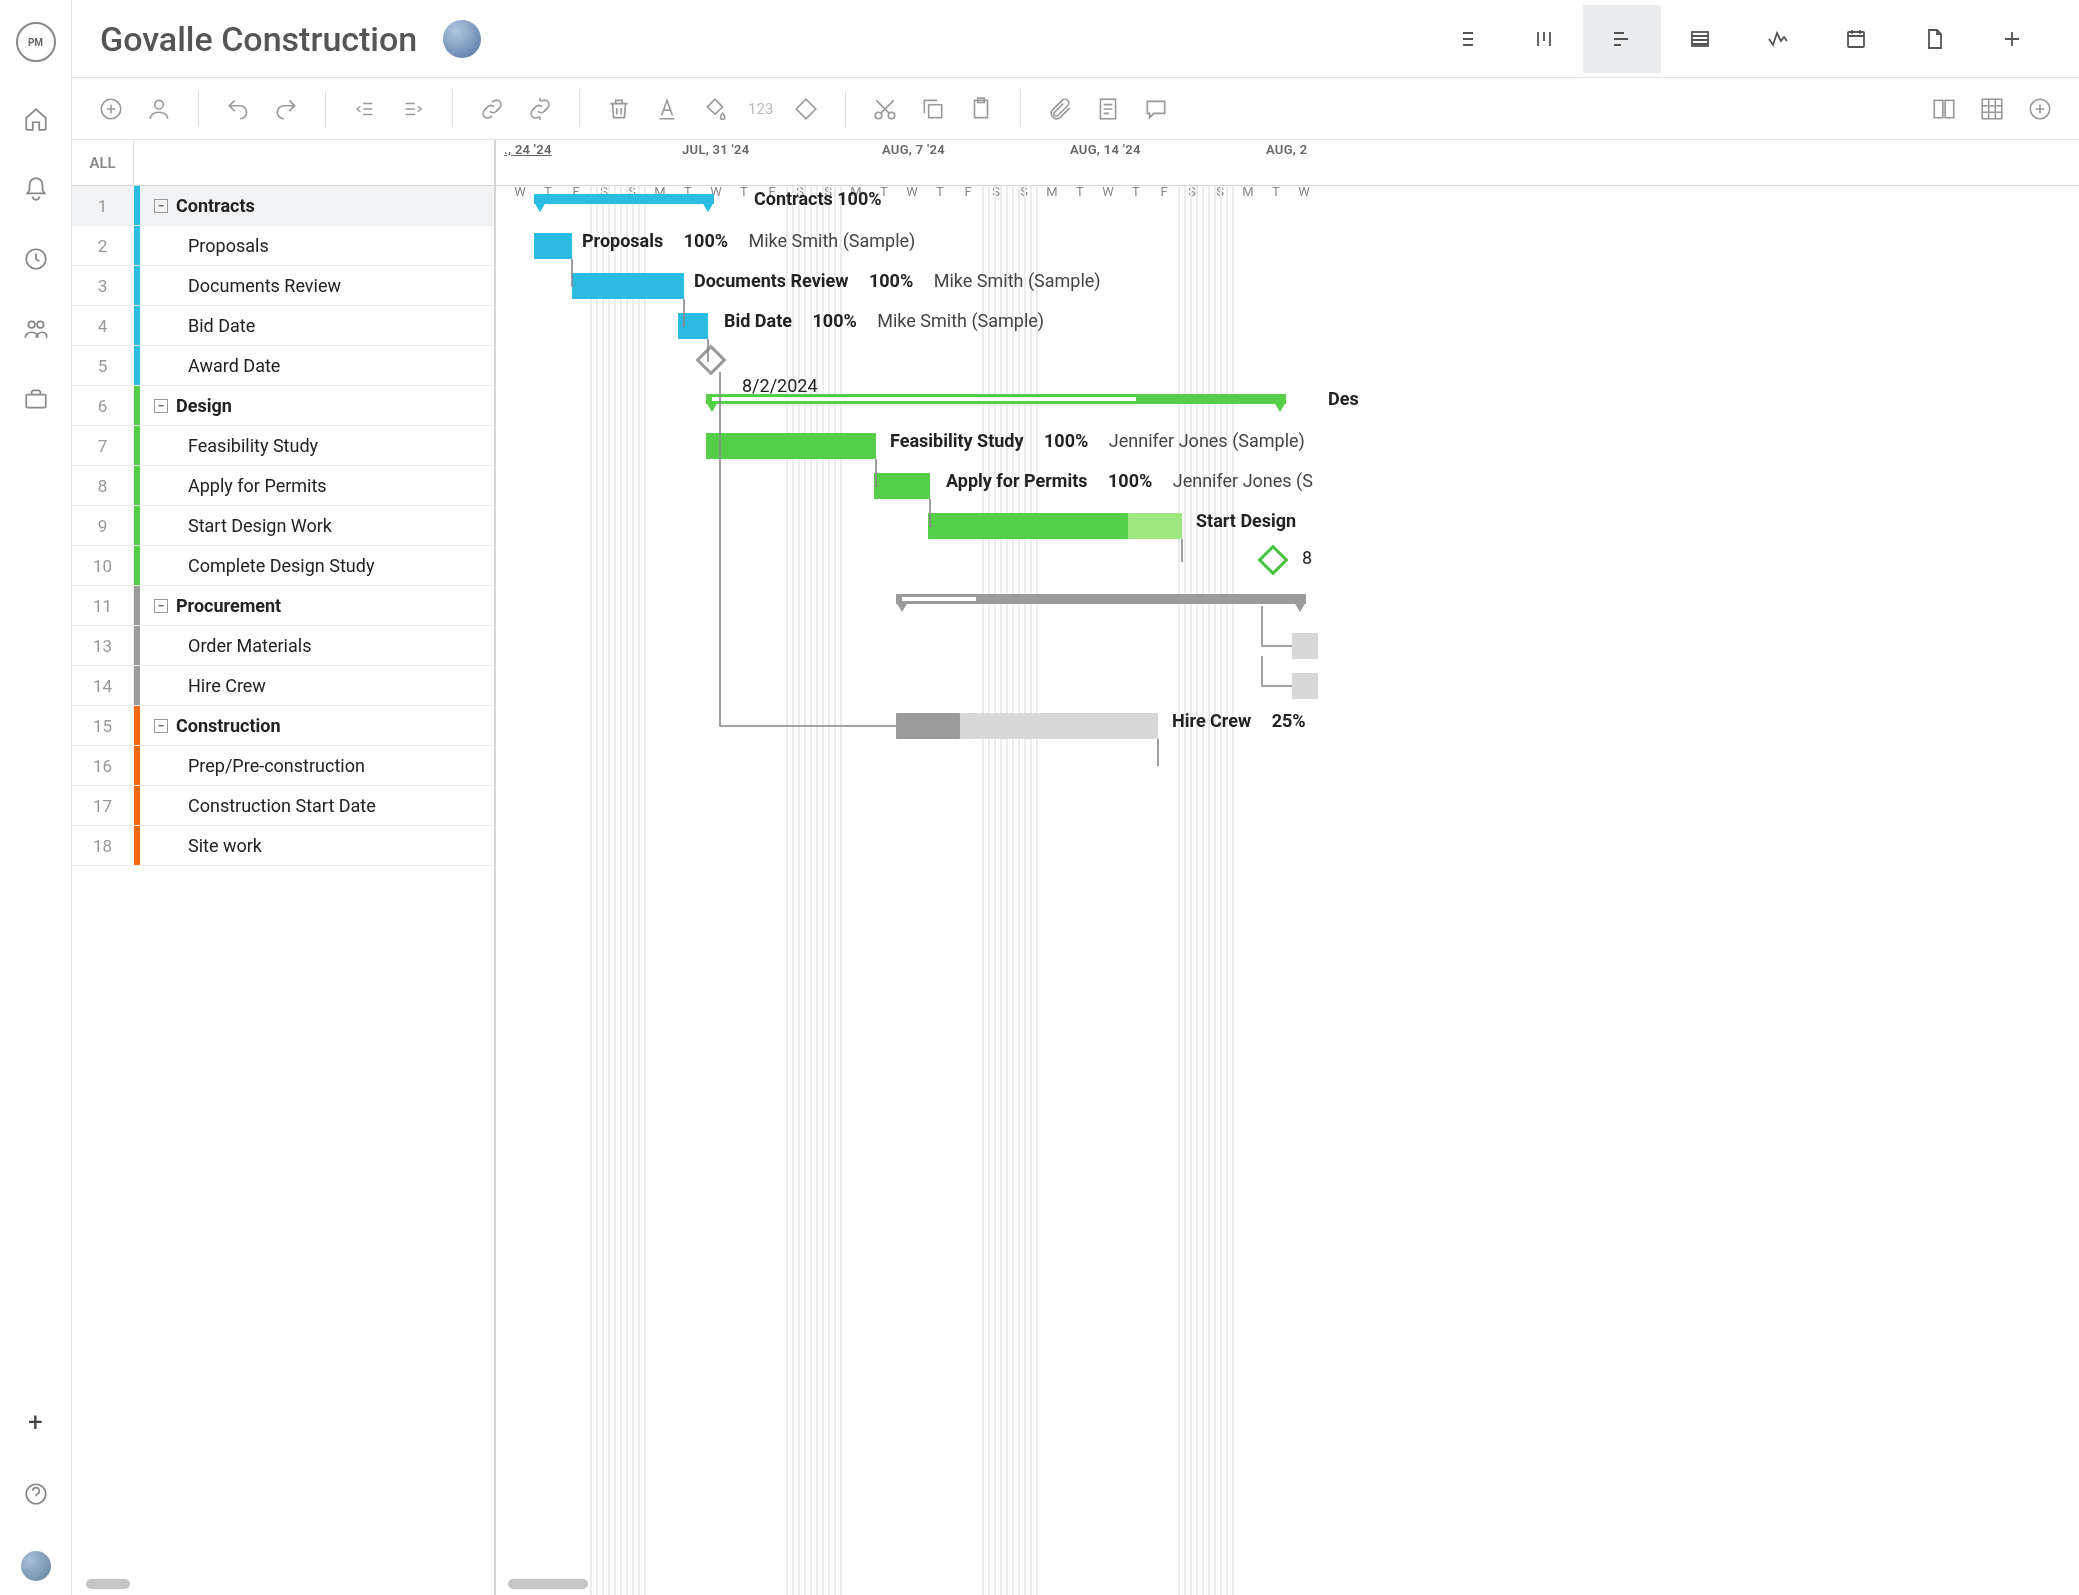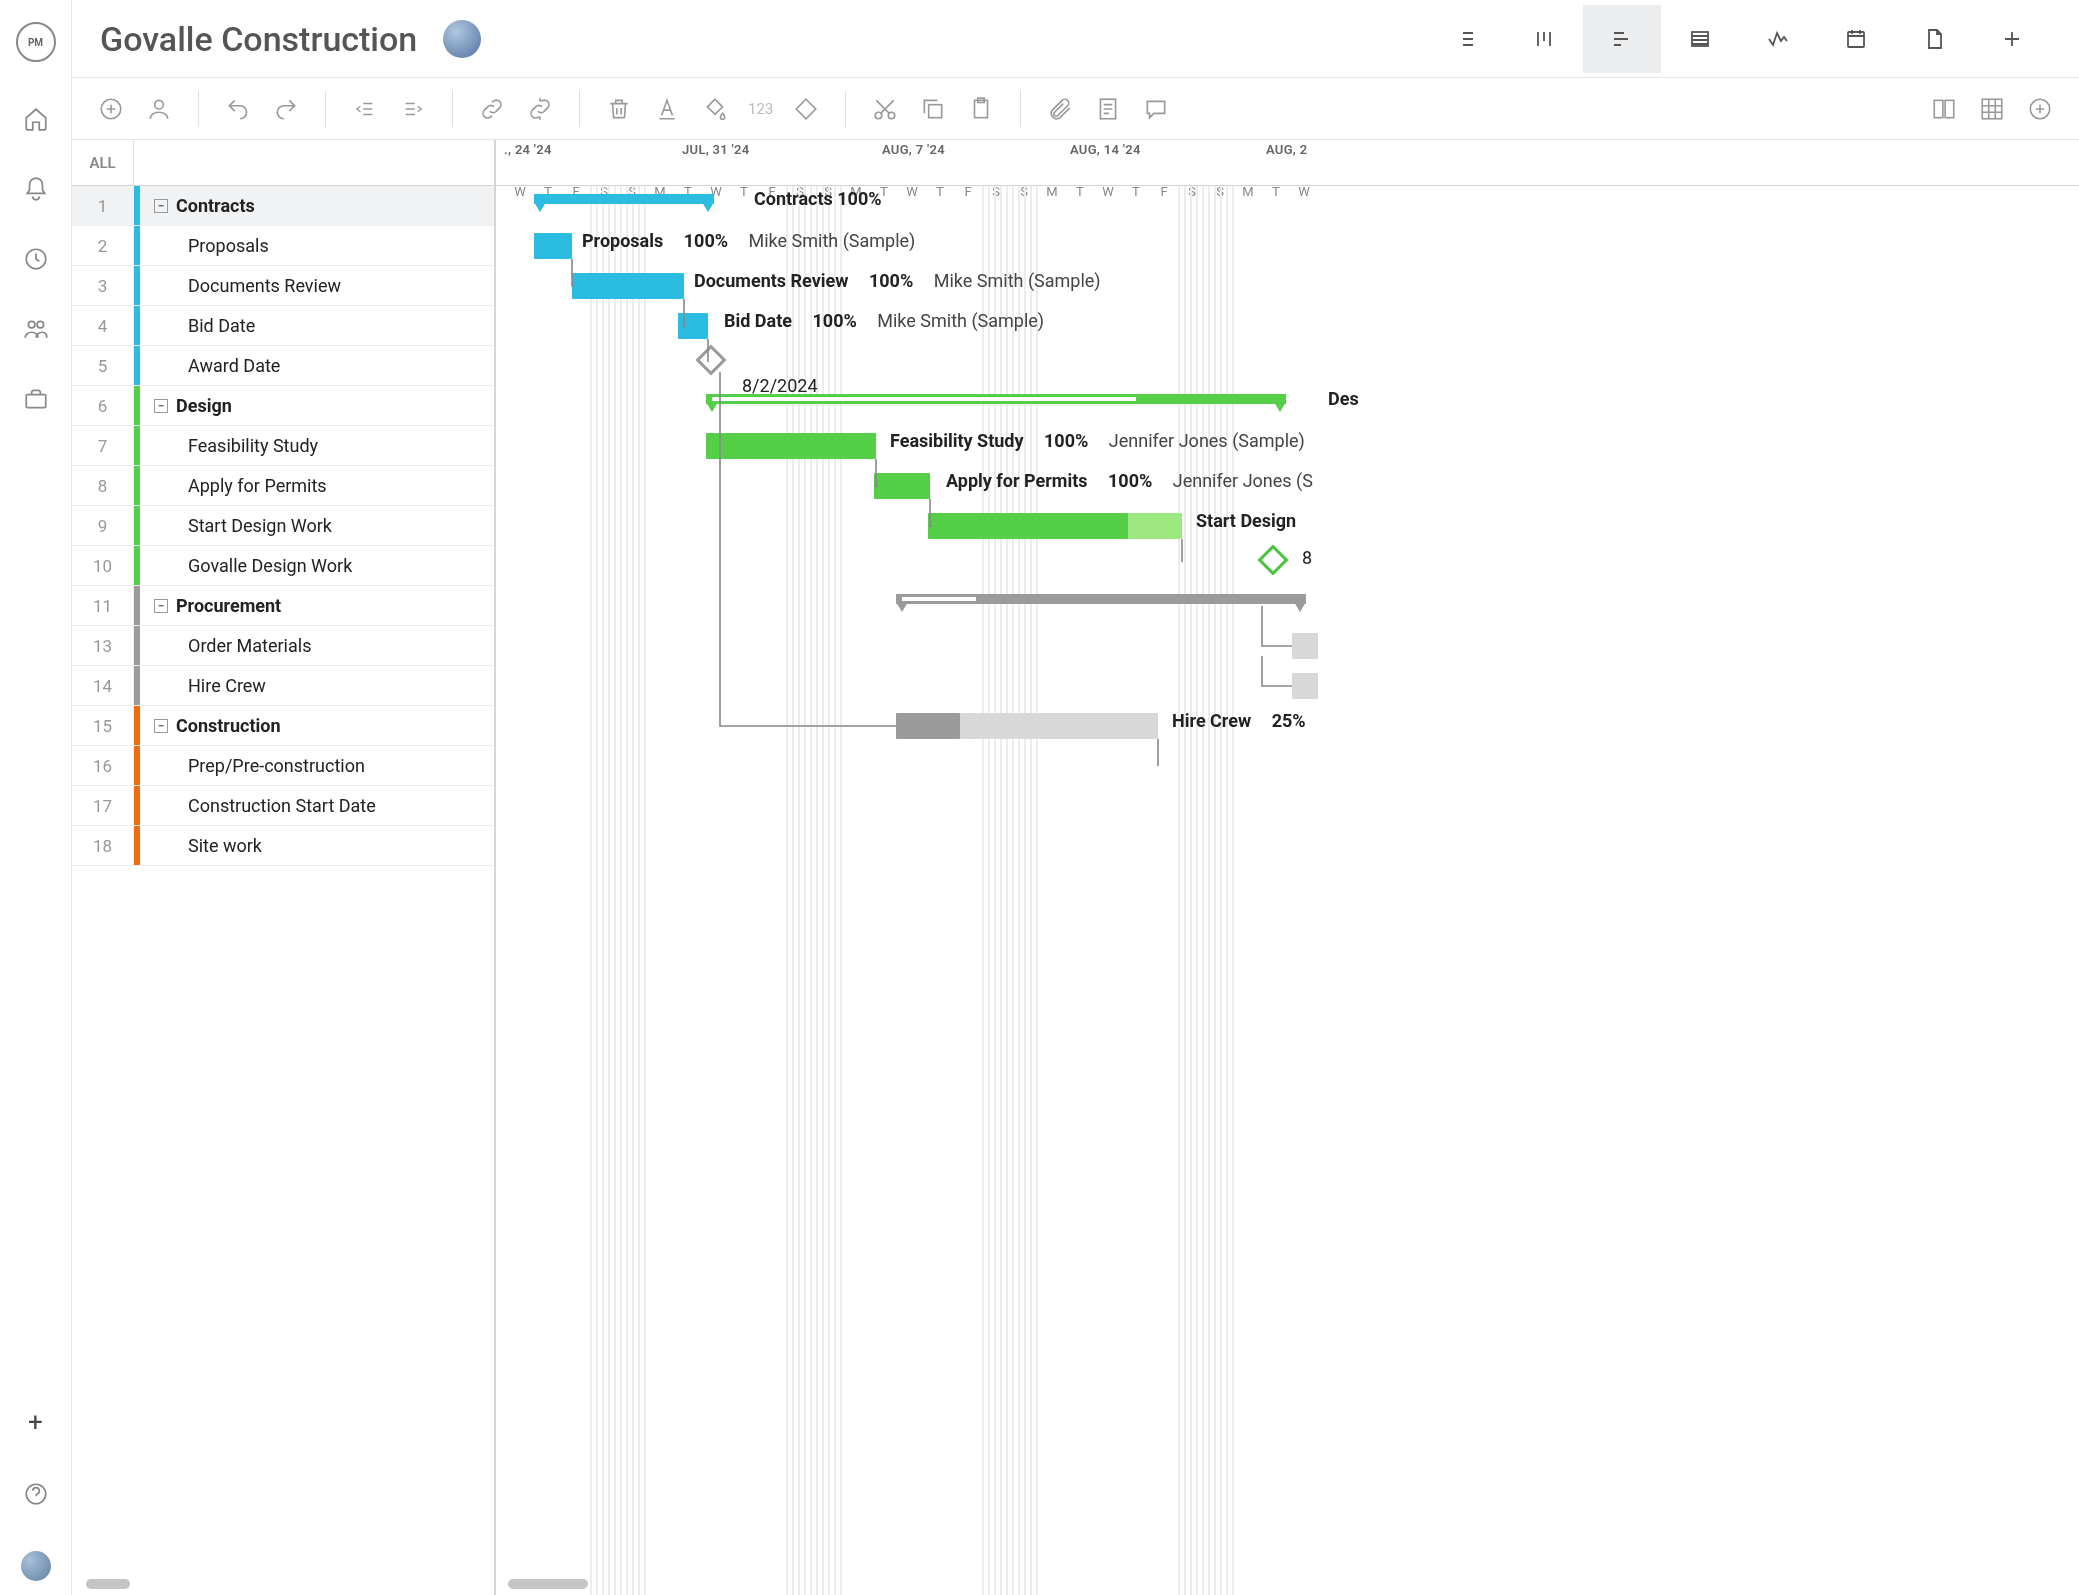--- a/index.html
+++ b/index.html
@@ -432,21 +432,21 @@
               <div class="tid">9</div>
               <div class="cbar" style="background: rgb(85, 206, 72);"></div>
               <div class="tbody">
                 <span>Start Design Work</span>
               </div>
             </div>
             <div class="trow child">
               <div class="tid">10</div>
               <div class="cbar" style="background: rgb(85, 206, 72);"></div>
               <div class="tbody">
-                <span>Govalle Design Work</span>
+                <span>Complete Design Study</span>
               </div>
             </div>
             <div class="trow parent">
               <div class="tid">11</div>
               <div class="cbar" style="background: rgb(155, 155, 155);"></div>
               <div class="tbody">
                 <span class="collapse">−</span>
                 <span>Procurement</span>
               </div>
             </div>
@@ -493,21 +493,21 @@
                 <span>Site work</span>
               </div>
             </div>
           </div>
         <div class="hscroll-thumb"></div>
       </div>
 
       <div class="gantt">
         <div class="gantt-head">
           <div class="weeks" id="gantt-weeks">
-              <div class="week" style="left: 8px; top: 2px;">., 24 '24</div>
+              <div class="week" style="left: 8px; top: 2px; text-decoration: underline;">., 24 '24</div>
               <div class="week" style="left: 186px; top: 2px;">JUL, 31 '24</div>
               <div class="week" style="left: 386px; top: 2px;">AUG, 7 '24</div>
               <div class="week" style="left: 574px; top: 2px;">AUG, 14 '24</div>
               <div class="week" style="left: 770px; top: 2px;">AUG, 2</div>
             </div>
           <div class="days" id="gantt-days">
               <div class="day" style="left: 14px;">W</div>
               <div class="day" style="left: 42px;">T</div>
               <div class="day" style="left: 70px;">F</div>
               <div class="day" style="left: 98px;">S</div>

